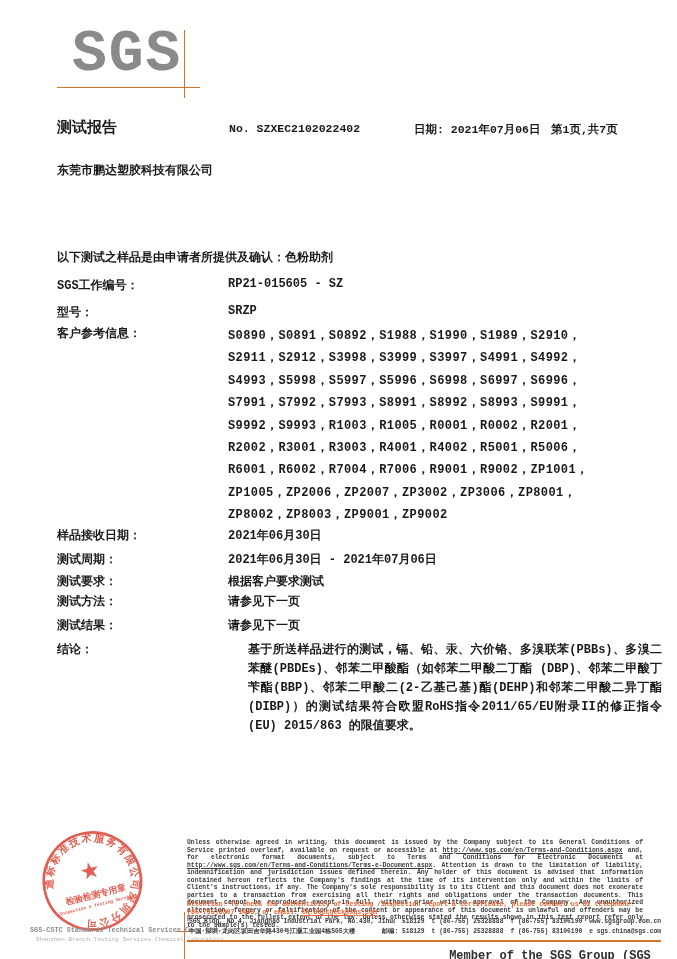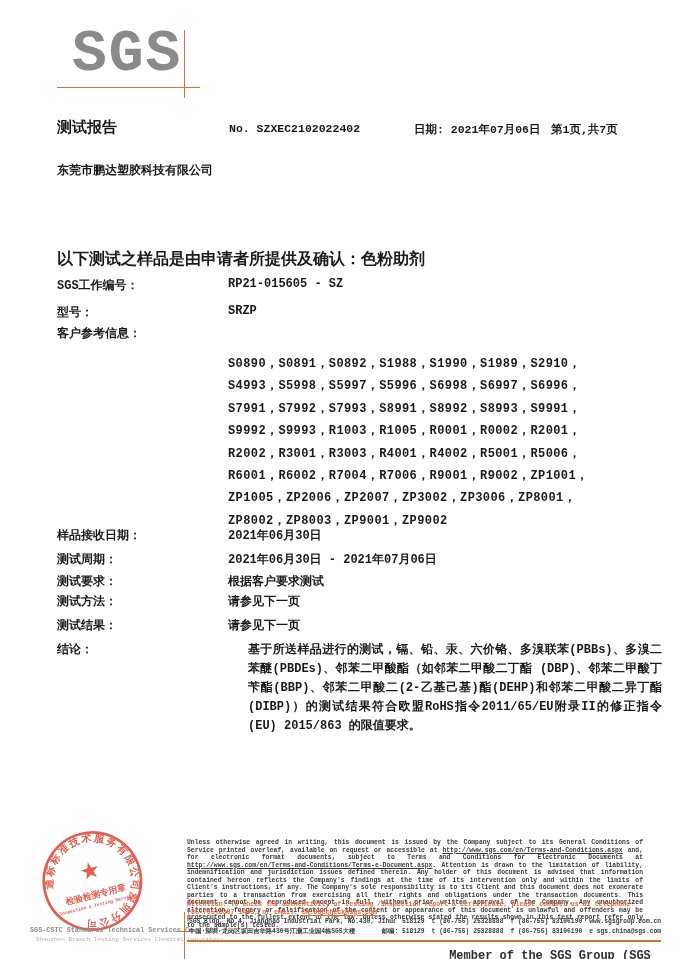--- a/index.html
+++ b/index.html
@@ -16,28 +16,28 @@
   .crop-v-top{left:184px;top:30px;width:1px;height:68px;}
   .crop-v-bottom{left:184px;top:912px;width:1px;height:47px;}
   .crop-h-bottom{left:176px;top:931px;width:17px;height:1px;}
   
   .doc-title{position:absolute;left:57px;top:118px;font-size:15px;font-weight:bold;}
   .hdr{position:absolute;top:122px;font-size:11.5px;font-weight:bold;}
   .hdr-no{left:229px;} .hdr-date{left:414px;} .hdr-page{left:551px;}
   
   .co-name{position:absolute;left:57px;top:162px;font-size:12px;font-weight:bold;}
   .co-addr{position:absolute;left:57px;top:189px;font-size:12px;font-weight:bold;}
-  .intro{position:absolute;left:57px;top:249px;font-size:16px;font-weight:bold;}
+  .intro{position:absolute;left:57px;top:249px;font-size:12px;font-weight:bold;}
   
   .row{position:absolute;left:57px;font-size:12px;font-weight:bold;}
   .row .lbl{display:inline-block;width:171px;vertical-align:top;}
   .row .val{display:inline-block;vertical-align:top;}
   .r-job{top:277px;} .r-model{top:304px;}
   .r-client{top:325px;}
-  .r-client .val{width:424px;line-height:22.4px;letter-spacing:0.4px;margin-top:28px;}
+  .r-client .val{width:424px;line-height:22.4px;letter-spacing:0.4px;}
   .r-received{top:527px;} .r-period{top:551px;} .r-requested{top:573px;}
   .r-method{top:593px;} .r-result{top:617px;}
   .r-conclusion{top:641px;}
   .r-conclusion .val{width:414px;line-height:19px;text-align:justify;margin-left:20px;}
   
   .seal{position:absolute;left:40px;top:828px;transform:rotate(-14deg);opacity:0.88;}
   .lab1{position:absolute;left:30px;top:926px;font-size:6.8px;font-weight:bold;color:#8d8d8d;white-space:nowrap;}
   .lab2{position:absolute;left:36px;top:936px;font-size:6px;color:#b0b0b0;white-space:nowrap;}
   .disclaimer{position:absolute;left:187px;top:839px;width:456px;
     font-size:6.4px;line-height:7.5px;text-align:justify;color:#3a3a3a;font-weight:bold;}
@@ -75,20 +75,21 @@
 
   <div class="row r-job">
     <span class="lbl">SGS工作编号：</span><span class="val">RP21-015605 - SZ</span>
   </div>
   <div class="row r-model">
     <span class="lbl">型号：</span><span class="val">SRZP</span>
   </div>
   <div class="row r-client">
     <span class="lbl">客户参考信息：</span><span class="val">
       <div>S0890，S0891，S0892，S1988，S1990，S1989，S2910，</div>
+      <div>S2911，S2912，S3998，S3999，S3997，S4991，S4992，</div>
       <div>S4993，S5998，S5997，S5996，S6998，S6997，S6996，</div>
       <div>S7991，S7992，S7993，S8991，S8992，S8993，S9991，</div>
       <div>S9992，S9993，R1003，R1005，R0001，R0002，R2001，</div>
       <div>R2002，R3001，R3003，R4001，R4002，R5001，R5006，</div>
       <div>R6001，R6002，R7004，R7006，R9001，R9002，ZP1001，</div>
       <div>ZP1005，ZP2006，ZP2007，ZP3002，ZP3006，ZP8001，</div>
       <div>ZP8002，ZP8003，ZP9001，ZP9002</div>
     </span>
   </div>
   <div class="row r-received">

